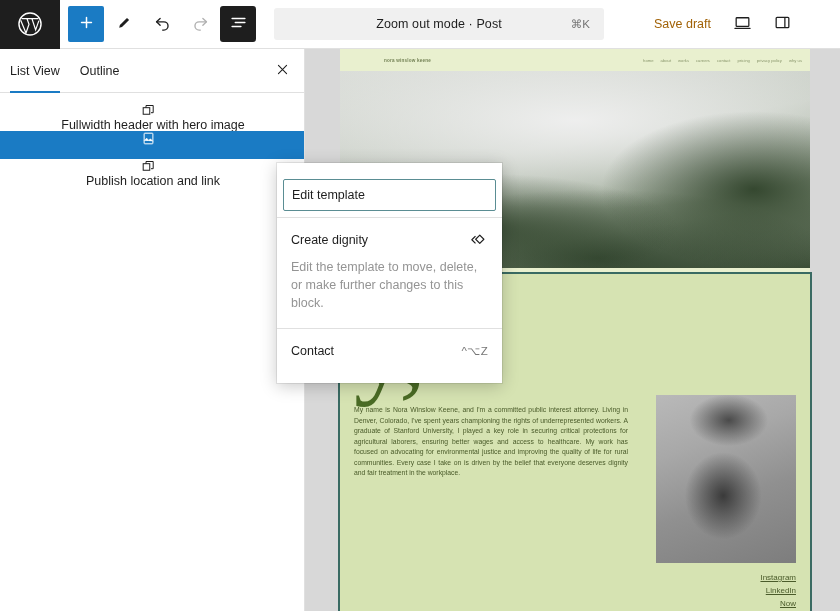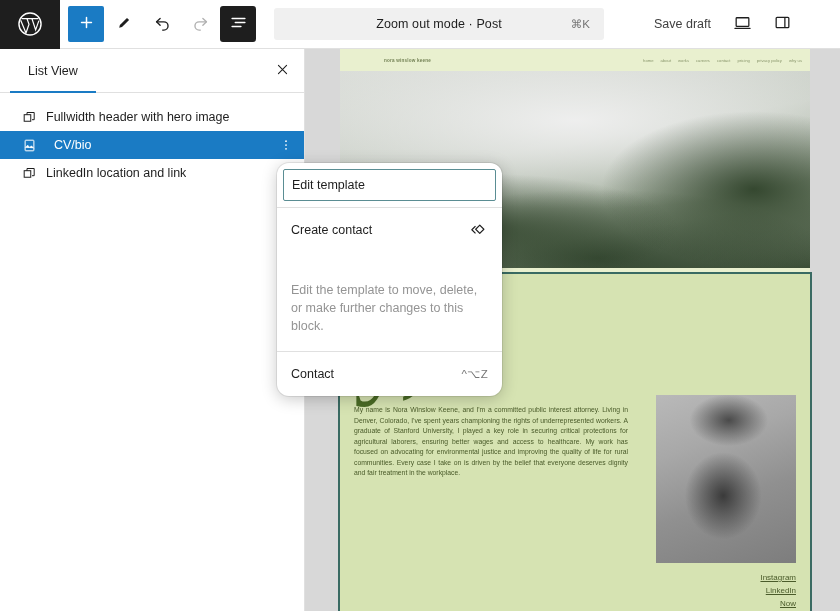--- a/index.html
+++ b/index.html
@@ -43,60 +43,60 @@
   .doc-bar .title {
     font-size: 12.5px; color: #1e1e1e; letter-spacing: .1px;
   }
   .doc-bar .kbd {
     position: absolute; right: 14px; font-size: 11.5px; color: #757575;
   }
   .tb-right {
     margin-left: auto; display: flex; align-items: center; gap: 4px; padding-right: 8px;
   }
   .save-draft {
-    font-size: 12.5px; color: #404040; background: none; border: none;
+    font-size: 12.5px; color: #a16207; background: none; border: none;
     cursor: pointer; padding: 6px 10px; white-space: nowrap; margin-left: 40px;
   }
   .publish-btn {
     background: #1a7bc4; color: #fff; border: none; border-radius: 3px;
     font-size: 12.5px; padding: 8px 14px; cursor: pointer;
     font-family: "Liberation Sans", sans-serif;
   }
 
   
   .listview {
     position: absolute; top: 49px; left: 0;
     width: 305px; height: 562px;
     background: #fff; border-right: 1px solid #e0e0e0;
     z-index: 40;
   }
   .lv-tabs {
     display: flex; align-items: stretch; height: 44px;
     border-bottom: 1px solid #e0e0e0; position: relative;
   }
   .lv-tab {
-    padding: 0 28px; display: flex; align-items: center;
+    padding: 0 10px; display: flex; align-items: center;
     font-size: 12.5px; color: #1e1e1e; cursor: pointer;
     background: none; border: none; position: relative;
     font-family: "Liberation Sans", sans-serif;
   }
   .lv-tab.active::after {
     content: ""; position: absolute; left: 10px; right: 10px; bottom: -1px;
     height: 2px; background: #1a7bc4;
   }
   .lv-close {
     margin-left: auto; width: 44px; display: flex;
     align-items: center; justify-content: center; cursor: pointer;
     background: none; border: none;
   }
   .lv-rows { padding-top: 10px; }
   .lv-row {
     display: flex; align-items: center; height: 28px;
-    padding: 0 8px 0 22px; font-size: 12.5px; color: #1e1e1e;
-    cursor: pointer; position: relative;
+    padding: 0 8px 0 10px; font-size: 12.5px; color: #1e1e1e;
+    cursor: pointer; position: relative; flex-direction: column;
   }
   .lv-row.selected { background: #1a7bc4; color: #fff; gap: 8px; }
   .lv-row .blk-icon { width: 24px; flex: none; display: flex; align-items: center; }
   .lv-row .lbl { white-space: nowrap; overflow: hidden; text-overflow: ellipsis; }
   .lv-row .kebab { margin-left: auto; width: 20px; display: flex; justify-content: center; cursor: pointer; }
 
   
   .canvas {
     position: absolute; top: 49px; left: 305px;
     width: 535px; height: 562px;
@@ -149,42 +149,42 @@
   .social {
     text-align: right; font-size: 8px; color: #4a5b2a;
     line-height: 1.65; margin-top: 8px;
   }
   .social a { color: #4a5b2a; text-decoration: underline; display: block; }
 
   
   .menu {
     position: absolute; left: 277px; top: 163px;
     width: 225px; background: #fff;
-    border-radius: 12px; z-index: 60;
+    border-radius: 0; z-index: 60;
     box-shadow: 0 3px 16px rgba(0,0,0,.22), 0 0 0 1px rgba(0,0,0,.08);
-    padding: 6px 0;
+    padding: 16px 0;
     font-size: 12.5px; color: #1e1e1e;
   }
   .menu-item {
     display: flex; align-items: center; height: 32px;
     padding: 0 14px; cursor: pointer; position: relative;
     background: none; border: none; width: 100%; text-align: left;
     font-family: "Liberation Sans", sans-serif; font-size: 12.5px; color: #1e1e1e;
   }
   .menu-item.focused {
     border: 1.5px solid #5a8d93; border-radius: 2px;
     margin: 0 6px; width: calc(100% - 12px); padding: 0 8px; height: 32px;
   }
   .menu-item .shortcut {
     margin-left: auto; color: #757575; font-size: 11.5px; letter-spacing: .3px;
   }
   .menu-item .icon-right { margin-left: auto; display: flex; }
   .menu-sep { height: 1px; background: #e0e0e0; margin: 6px 0; }
   .menu-note {
-    padding: 2px 14px 10px 14px; font-size: 12.5px; color: #949494; line-height: 1.45; margin-top: 33px;
+    padding: 2px 14px 10px 14px; font-size: 12.5px; color: #949494; line-height: 1.45;
   }
 </style>
 </head>
 <body>
 
 <div id="app">
 
   <div class="toolbar">
 
     <div class="wp-logo">
@@ -299,20 +299,21 @@
         </div>
 
       </div>
 
     </div>
   </div>
 
   <div class="listview">
     <div class="lv-tabs">
       <button class="lv-tab active">List View</button>
+      <button class="lv-tab">Outline</button>
       <button class="lv-close">
         <span>
           <svg width="15" height="15" viewBox="0 0 24 24" stroke="#1e1e1e" stroke-width="1.7" stroke-linecap="round">
             <path d="M5.5 5.5l13 13M18.5 5.5l-13 13"></path>
           </svg>
         </span>
       </button>
     </div>
 
     <div class="lv-rows">
@@ -344,38 +345,38 @@
         </span>
       </div>
 
       <div class="lv-row">
         <span class="blk-icon">
           <svg width="15" height="15" viewBox="0 0 24 24" fill="none" stroke="#1e1e1e" stroke-width="1.6">
             <rect x="3.5" y="7.5" width="10.5" height="10.5"></rect>
               <path d="M8 7.5V4h11.5v11.5H16"></path>
           </svg>
         </span>
-        <span class="lbl">LinkedIn location and link</span>
+        <span class="lbl">Publish location and link</span>
       </div>
 
     </div>
   </div>
 
   <div class="menu">
 
     <button class="menu-item focused">
       <span>Edit template</span>
     </button>
 
 
     <div class="menu-sep"></div>
 
 
     <button class="menu-item">
-      <span>Create contact</span>
+      <span>Create dignity</span>
       <span class="icon-right">
         <svg width="19" height="19" viewBox="0 0 24 24" fill="none" stroke="#1e1e1e" stroke-width="1.5" stroke-linejoin="round">
           <rect x="10" y="6.8" width="7.3" height="7.3" transform="rotate(45 13.6 10.4)"></rect>
           <path d="M8.2 6.5L3.6 11.1l4.6 4.6"></path>
         </svg>
       </span>
     </button>
 
     <div class="menu-note">Edit the template to move, delete, or make further changes to this block.</div>
 

